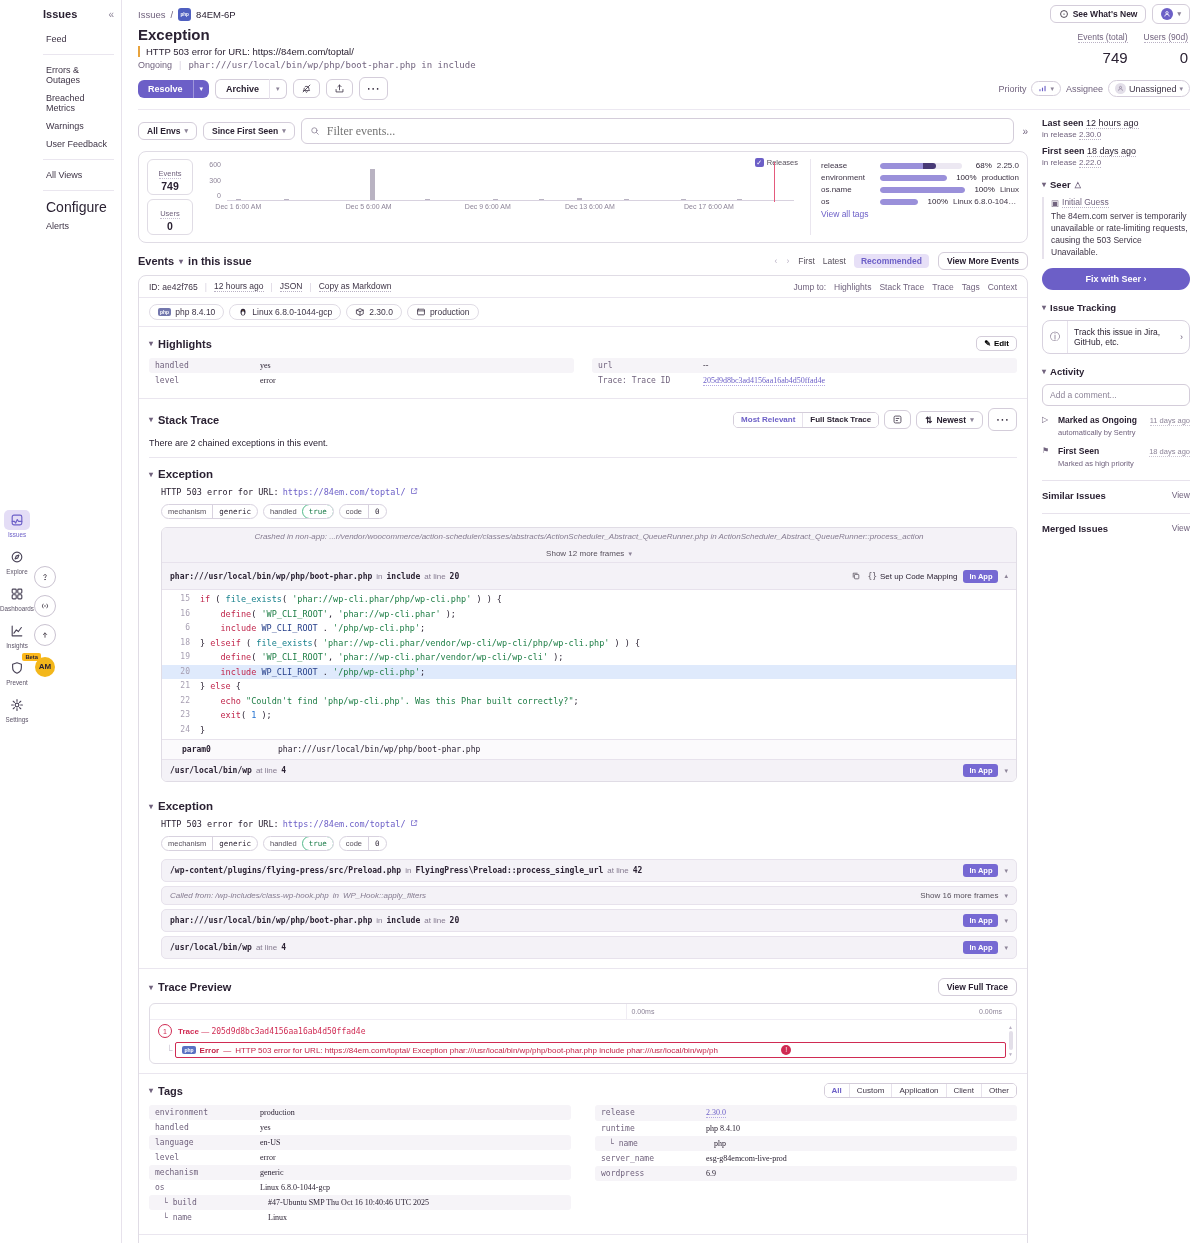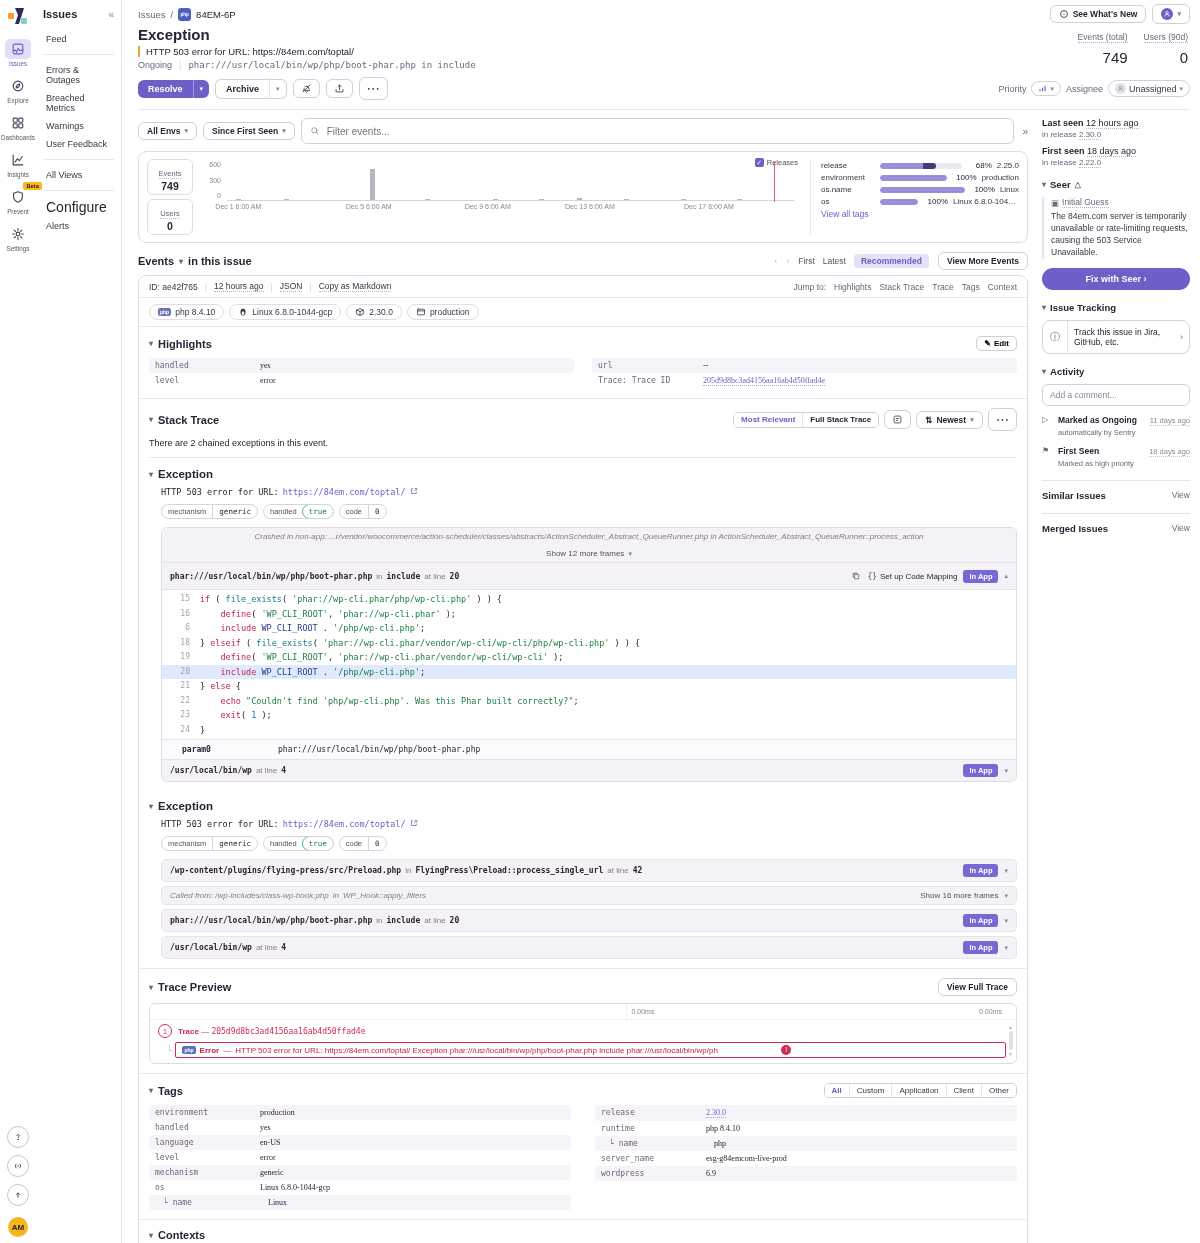--- a/index.html
+++ b/index.html
@@ -2,21 +2,21 @@
 <html><head>
 <meta charset="utf-8">
 <style>
   html,body{margin:0;padding:0;}
   body{width:1200px;height:1243px;overflow:hidden;background:#fff;color:#2b2233;
        font-family:"Liberation Sans",sans-serif;}
   .mono{font-family:"DejaVu Sans Mono",monospace;}
   .app{display:flex;height:100%;}
 
   
-  .rail{width:36px;flex:none;display:flex;flex-direction:column;align-items:center;padding:5px 0 6px;}
+  .rail{width:36px;flex:none;display:flex;flex-direction:row;align-items:center;padding:5px 0 6px;}
   .logo{width:22px;height:22px;margin-bottom:12px;cursor:pointer;}
   .rail-item{display:flex;flex-direction:column;align-items:center;gap:1px;margin-bottom:9px;cursor:pointer;position:relative;}
   .rail-icon{width:26px;height:20px;border-radius:5px;display:flex;align-items:center;justify-content:center;color:#4a4458;}
   .rail-icon svg{width:14px;height:14px;}
   .rail-item.active .rail-icon{background:#e4ddf6;color:#6C5FC7;}
   .rail-item.active .rail-label{color:#6C5FC7;}
   .rail-label{font-size:6.3px;color:#5c5468;}
   .badge-beta{position:absolute;top:-5px;right:-7px;background:#fdb81b;color:#2b2233;font-size:5.8px;font-weight:bold;padding:1px 3px;border-radius:2px;}
   .rail-spacer{flex:1;}
   .rail-bottom{display:flex;flex-direction:column;gap:7px;align-items:center;}
@@ -71,21 +71,21 @@
   .gray-avatar svg{width:7px;height:7px;}
 
   .body-row{display:flex;align-items:flex-start;flex:1;}
   .main-col{flex:1;min-width:0;padding-right:12px;}
   .right-col{width:148px;flex:none;padding-left:2px;padding-top:8px;}
 
   
   .filter-row{display:flex;gap:6px;margin-top:8px;align-items:center;}
   .search-box{flex:1;display:flex;align-items:center;gap:5px;border:1px solid #d4cdda;border-radius:6px;padding:3px 8px;background:#fff;color:#8d8498;}
   .search-box svg{width:10px;height:10px;}
-  .search-box input{border:none;outline:none;flex:1;font-size:10px;color:#2b2233;font-family:Liberation Sans, sans-serif;background:transparent;}
+  .search-box input{border:none;outline:none;flex:1;font-size:12px;color:#2b2233;font-family:Liberation Serif, serif;background:transparent;}
   .dbl-chev{color:#71637e;font-size:10px;cursor:pointer;margin-left:2px;}
 
   
   .chart-card{border:1px solid #e0dce5;border-radius:8px;margin-top:7px;display:flex;padding:7px 8px;gap:10px;}
   .chart-stats{display:flex;flex-direction:column;gap:4px;}
   .cs-box{border:1px solid #e0dce5;border-radius:6px;padding:2px 6px;text-align:center;min-width:32px;}
   .cs-label{font-size:7.5px;color:#71637e;border-bottom:1px dotted #c5bdd0;display:inline-block;}
   .cs-value{font-size:10.5px;font-weight:bold;}
   .chart-plot{flex:1;position:relative;padding:1px 6px 11px 24px;}
   .yticks{position:absolute;left:0;top:2px;height:38px;display:flex;flex-direction:column;justify-content:space-between;font-size:7px;color:#8d8498;text-align:right;width:18px;}
@@ -920,20 +920,24 @@
                   </div>
                   <div class="kv-row">
                     <span class="kv-k">mechanism</span>
                     <span class="kv-v">generic</span>
                   </div>
                   <div class="kv-row">
                     <span class="kv-k">os</span>
                     <span class="kv-v">Linux 6.8.0-1044-gcp</span>
                   </div>
                   <div class="kv-row">
+                    <span class="kv-k sub">└ build</span>
+                    <span class="kv-v">#47-Ubuntu SMP Thu Oct 16 10:40:46 UTC 2025</span>
+                  </div>
+                  <div class="kv-row">
                     <span class="kv-k sub">└ name</span>
                     <span class="kv-v">Linux</span>
                   </div>
                 </div>
               <div class="kv-table" id="tags-right">
                   <div class="kv-row">
                     <span class="kv-k">release</span>
                     <span class="kv-v link">2.30.0</span>
                   </div>
                   <div class="kv-row">

